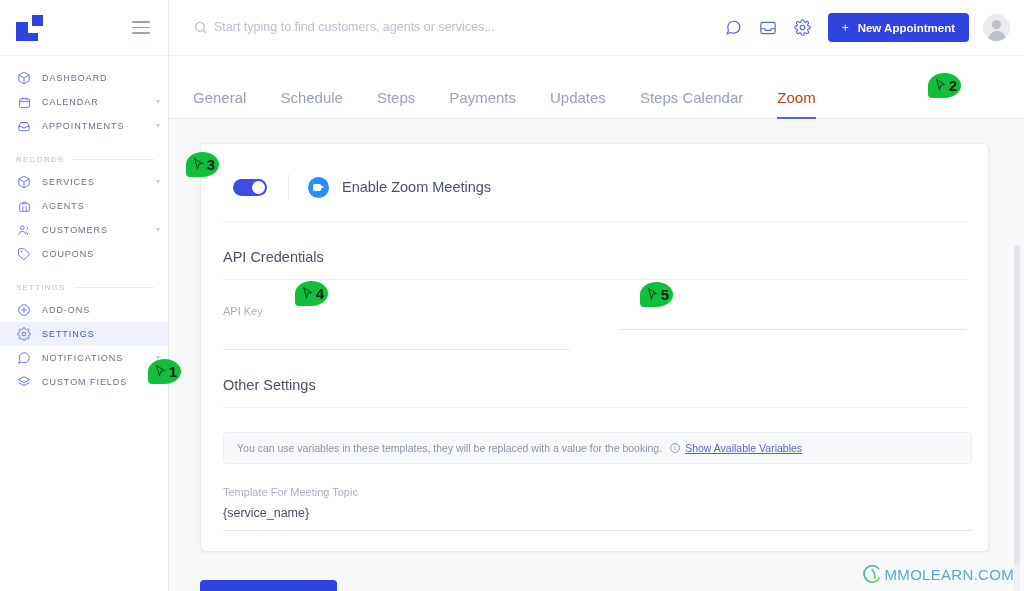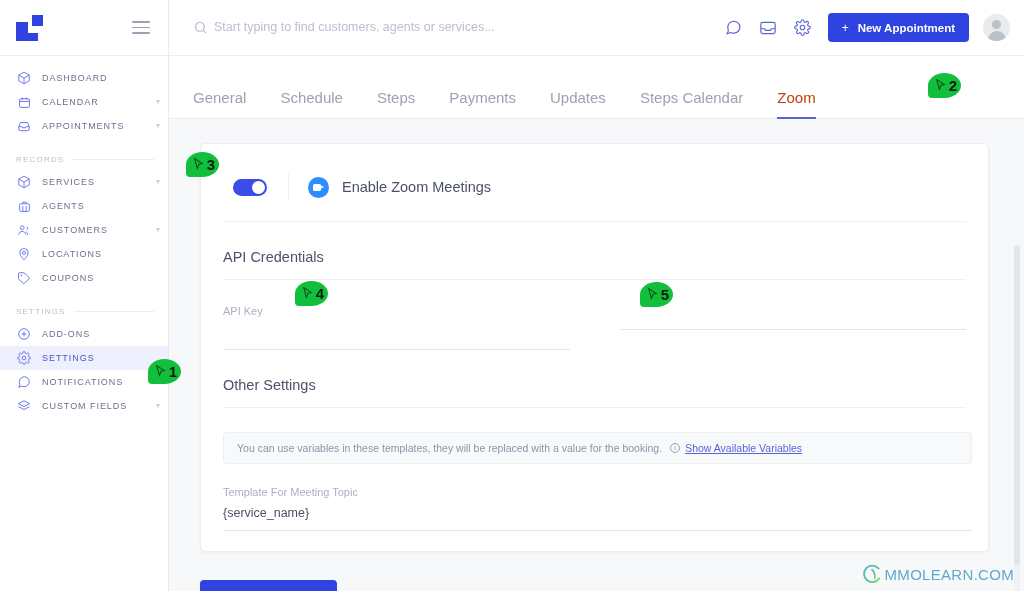--- a/index.html
+++ b/index.html
@@ -417,29 +417,20 @@
               <circle cx="9" cy="8" r="3.2"></circle>
               <path d="M3 20c0-3.3 2.7-5.5 6-5.5s6 2.2 6 5.5"></path>
               <path d="M16.5 6.5a2.6 2.6 0 0 1 0 5"></path>
               <path d="M18 20c0-2.6-1-4.2-2.5-5"></path>
             </svg>
         </span>
         <span class="lbl">CUSTOMERS</span>
         <span class="chev">▾</span>
       </div>
 
-      <div class="nav-item">
-        <span class="ico">
-          <svg width="14" height="14" viewBox="0 0 24 24" fill="none" stroke="currentColor" stroke-width="1.7">
-              <path d="M12 22s7-6.2 7-12a7 7 0 1 0-14 0c0 5.8 7 12 7 12z"></path>
-              <circle cx="12" cy="10" r="2.6"></circle>
-            </svg>
-        </span>
-        <span class="lbl">LOCATIONS</span>
-      </div>
 
       <div class="nav-item">
         <span class="ico">
           <svg width="14" height="14" viewBox="0 0 24 24" fill="none" stroke="currentColor" stroke-width="1.7">
               <path d="M20.5 13.5 13 21a2 2 0 0 1-2.8 0l-7-7a2 2 0 0 1-.6-1.4V4.5A1.5 1.5 0 0 1 4.1 3h7.5c.5 0 1 .2 1.4.6l7.5 7.5a2 2 0 0 1 0 2.4z"></path>
               <circle cx="7.5" cy="7.5" r="1.3" fill="currentColor" stroke="none"></circle>
             </svg>
         </span>
         <span class="lbl">COUPONS</span>
       </div>

